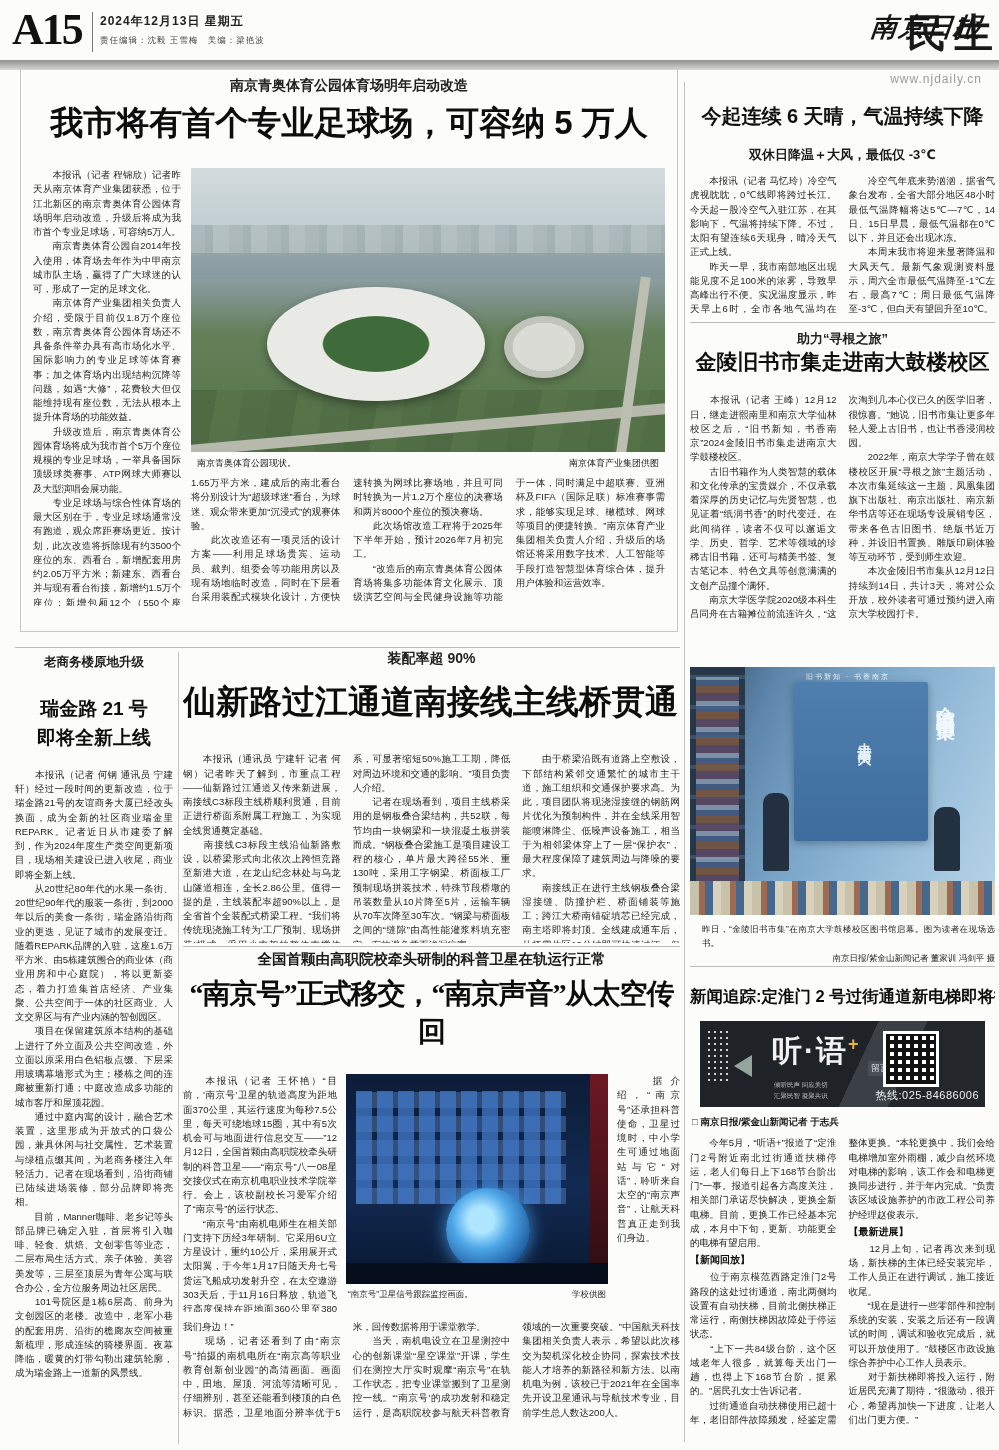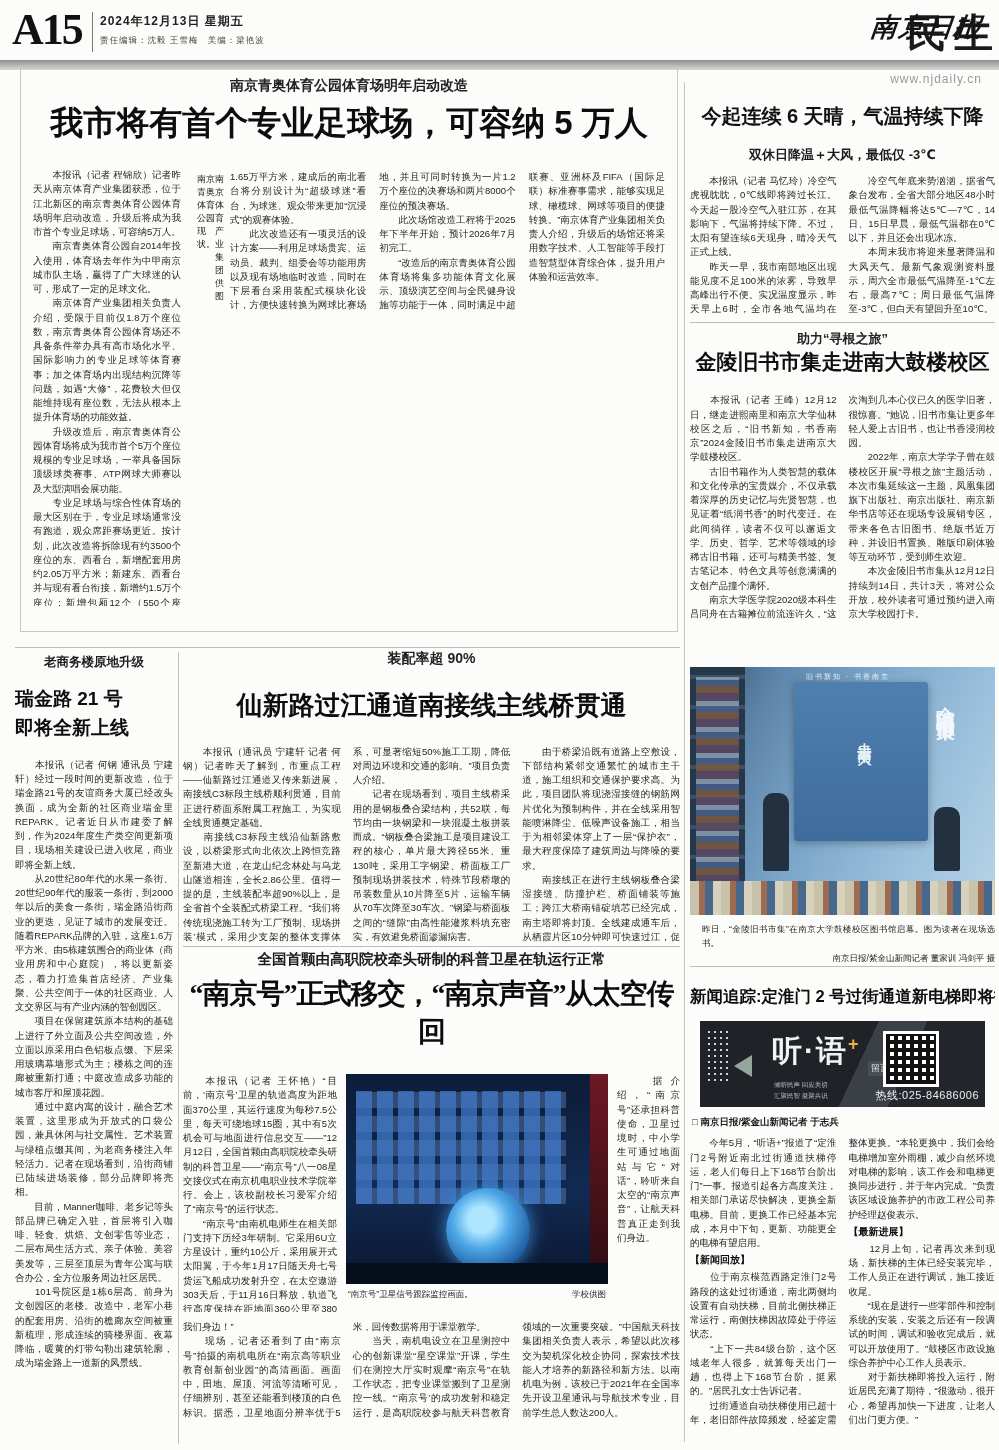--- a/index.html
+++ b/index.html
@@ -27,21 +27,21 @@
   .kicker{text-align:center;font-size:14px;font-weight:700;color:#222;}
   .vr{position:absolute;width:1px;background:#c2c2c0;}
   .hr{position:absolute;height:1px;background:#bdbdbb;}
   
   .main-article{left:20px;top:68px;width:658px;height:564px;border:1px solid #c6c6c4;
                 box-sizing:border-box;padding:8px 12px;}
   .ma-headline{text-align:center;font-size:33px;font-weight:900;color:#0d0d0d;
                letter-spacing:0;margin-top:6px;white-space:nowrap;}
   .ma-flex{display:flex;gap:10px;margin-top:12px;}
   .ma-left{width:148px;height:438px;overflow:hidden;flex:none;}
-  .ma-right{flex:1;display:flex;flex-direction:row;}
+  .ma-right{flex:1;display:flex;flex-direction:column;}
   .photo-stadium{position:relative;height:284px;overflow:hidden;background:linear-gradient(180deg,#c6d0d4 0%,#cfd6d6 18%,#aebcbd 30%,#8fa0a4 38%,#7e9189 46%,#64805a 58%,#5c7a50 78%,#55724a 100%);}
   .ps-sky{position:absolute;top:0;left:0;right:0;height:26%;background:linear-gradient(180deg,#d3dcde,#bccacd);}
   .ps-river{position:absolute;top:30%;left:0;right:0;height:9%;background:linear-gradient(180deg,#93a3a8,#869aa0);}
   .ps-city{position:absolute;top:20%;left:0;right:0;height:10%;
            background:repeating-linear-gradient(90deg,#a8b4b6 0 14px,#9fadaf 14px 22px,#b2bdbf 22px 38px);opacity:.8;}
   .ps-road1{position:absolute;left:-5%;bottom:6%;width:110%;height:11px;background:#b7b9ad;transform:rotate(-5deg);}
   .ps-road2{position:absolute;right:6%;top:38%;width:10px;height:70%;background:#bcbeb2;transform:rotate(8deg);}
   .ps-stadium{position:absolute;left:16%;top:42%;width:46%;height:40%;border-radius:50%;
               background:radial-gradient(ellipse at center,#3f6b3a 0 34%,#e9eae5 35% 72%,#cfd3cb 73% 100%);
               box-shadow:0 4px 10px rgba(0,0,0,.35);}
@@ -75,28 +75,28 @@
             font-weight:700;font-size:14px;letter-spacing:3px;position:absolute;right:40%;top:26%;}
   .pb-toptag{position:absolute;left:38%;top:2%;font-size:7px;color:#e9f2f8;letter-spacing:2px;}
   .pb-person{position:absolute;width:26px;height:78px;background:#22303f;border-radius:10px 10px 2px 2px;bottom:18%;}
   .pb-books{position:absolute;left:0;bottom:0;width:100%;height:14%;
             background:repeating-linear-gradient(90deg,#c8c2aa 0 9px,#9d6b52 9px 15px,#46688c 15px 23px,#d8d2bc 23px 31px);}
   .b-caption{font-size:8.5px;line-height:1.6;color:#222;margin-top:8px;text-align:justify;margin-left:12px;}
   .b-credit{font-size:8.5px;color:#222;text-align:right;margin-top:2px;}
   
   .ruijin{left:15px;top:654px;width:158px;height:790px;}
   .r-kicker{font-size:12.5px;font-weight:700;text-align:center;color:#1d1d1d;}
-  .r-headline{font-size:19px;font-weight:900;line-height:1.5;margin-top:14px;
+  .r-headline{text-align:center;font-size:19px;font-weight:900;line-height:1.5;margin-top:24px;
               color:#0e0e0e;white-space:pre-line;}
   .r-body{margin-top:12px;height:672px;overflow:hidden;}
   
   .bridge{left:183px;top:650px;width:497px;height:293px;}
   .g-kicker{text-align:center;font-size:14px;font-weight:700;color:#222;}
-  .g-headline{text-align:center;font-family:"Liberation Serif",serif;font-size:26px;font-weight:900;
-              margin-top:20px;color:#0d0d0d;}
+  .g-headline{text-align:left;font-family:"Liberation Serif",serif;font-size:33px;font-weight:900;
+              margin-top:12px;color:#0d0d0d;}
   .g-cols{column-count:3;column-gap:12px;margin-top:10px;height:212px;overflow:hidden;}
   
   .sat{left:183px;top:950px;width:497px;height:496px;}
   .s-kicker{text-align:center;font-size:14.5px;font-weight:700;color:#1b1b1b;}
   .s-headline{text-align:center;font-family:"Liberation Serif",serif;font-size:28px;font-weight:900;
               margin-top:6px;color:#0c0c0c;letter-spacing:-1px;}
   .s-flex{display:flex;gap:9px;margin-top:10px;}
   .s-left{width:154px;height:238px;overflow:hidden;flex:none;}
   .s-mid{width:262px;flex:none;}
   .photo-sat{position:relative;height:210px;background:linear-gradient(180deg,#0d1c38 0%,#122a52 55%,#0a1730 100%);overflow:hidden;}

